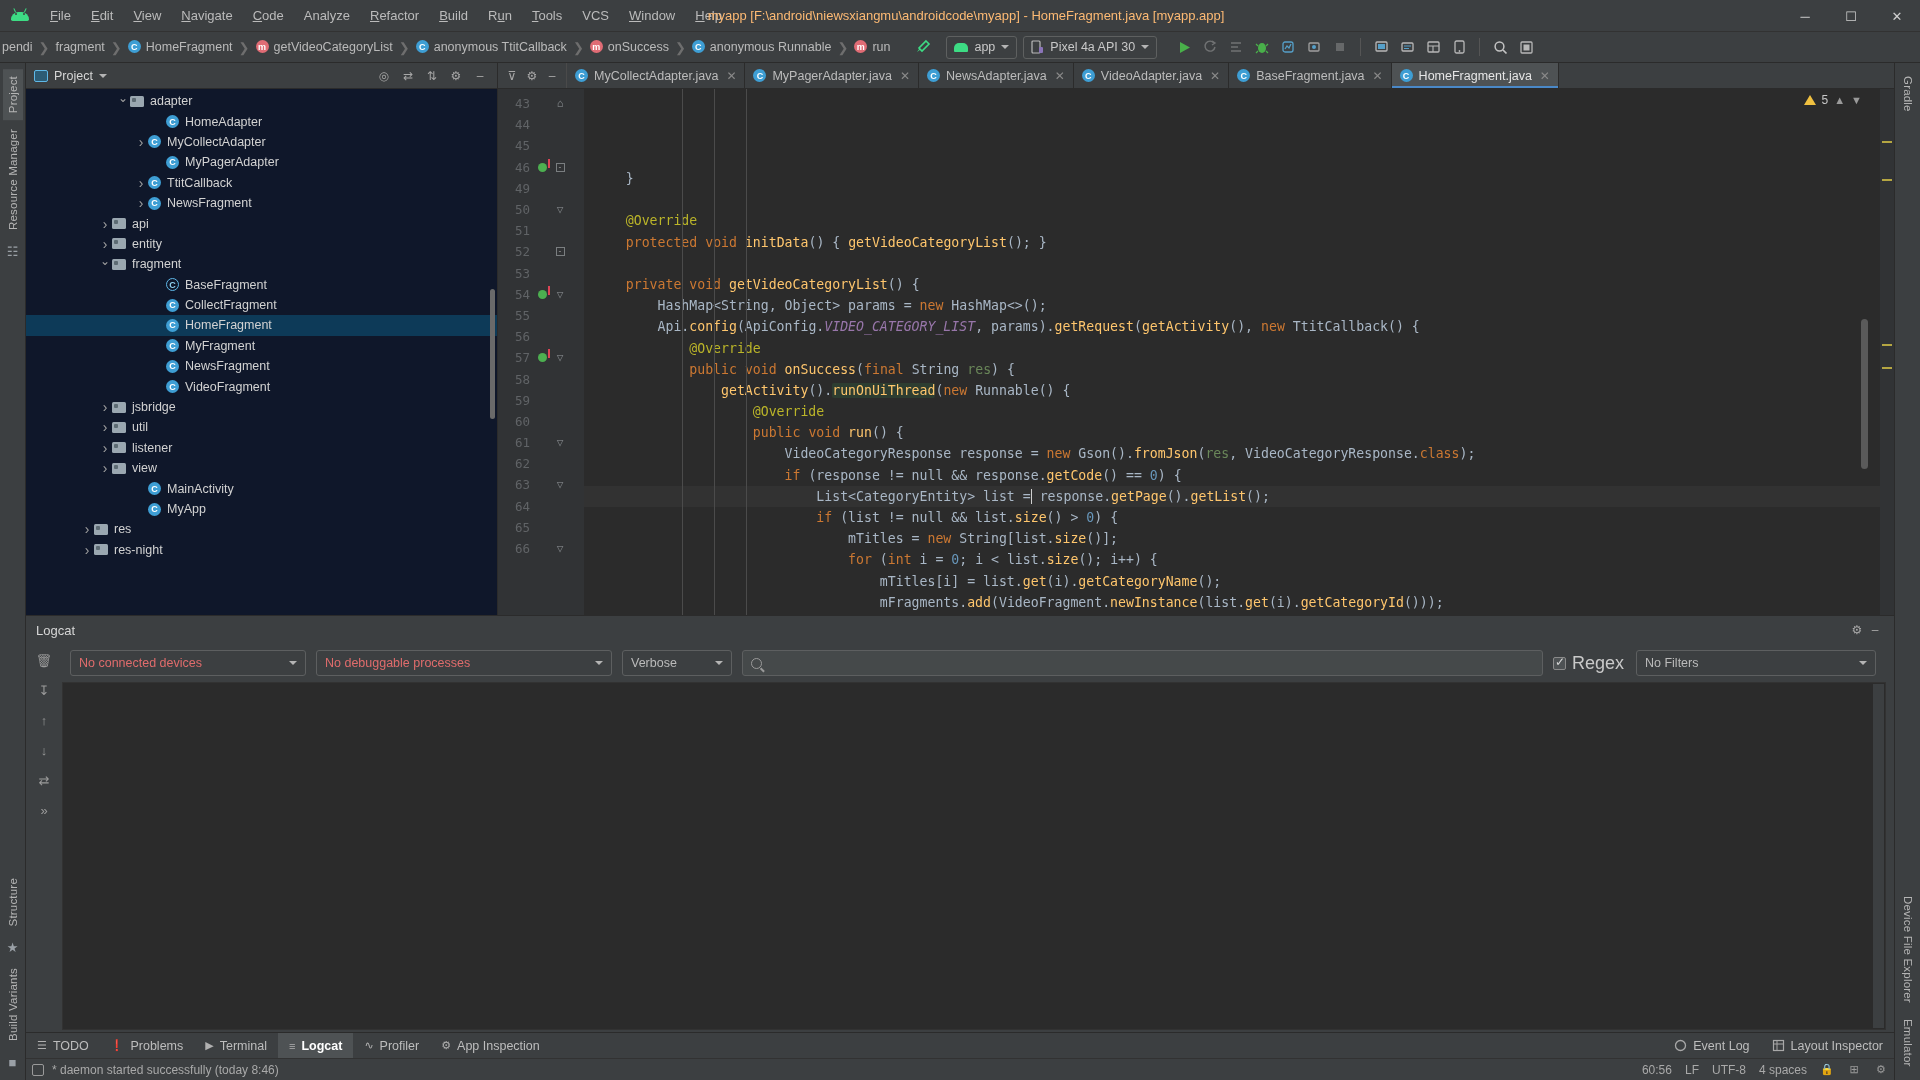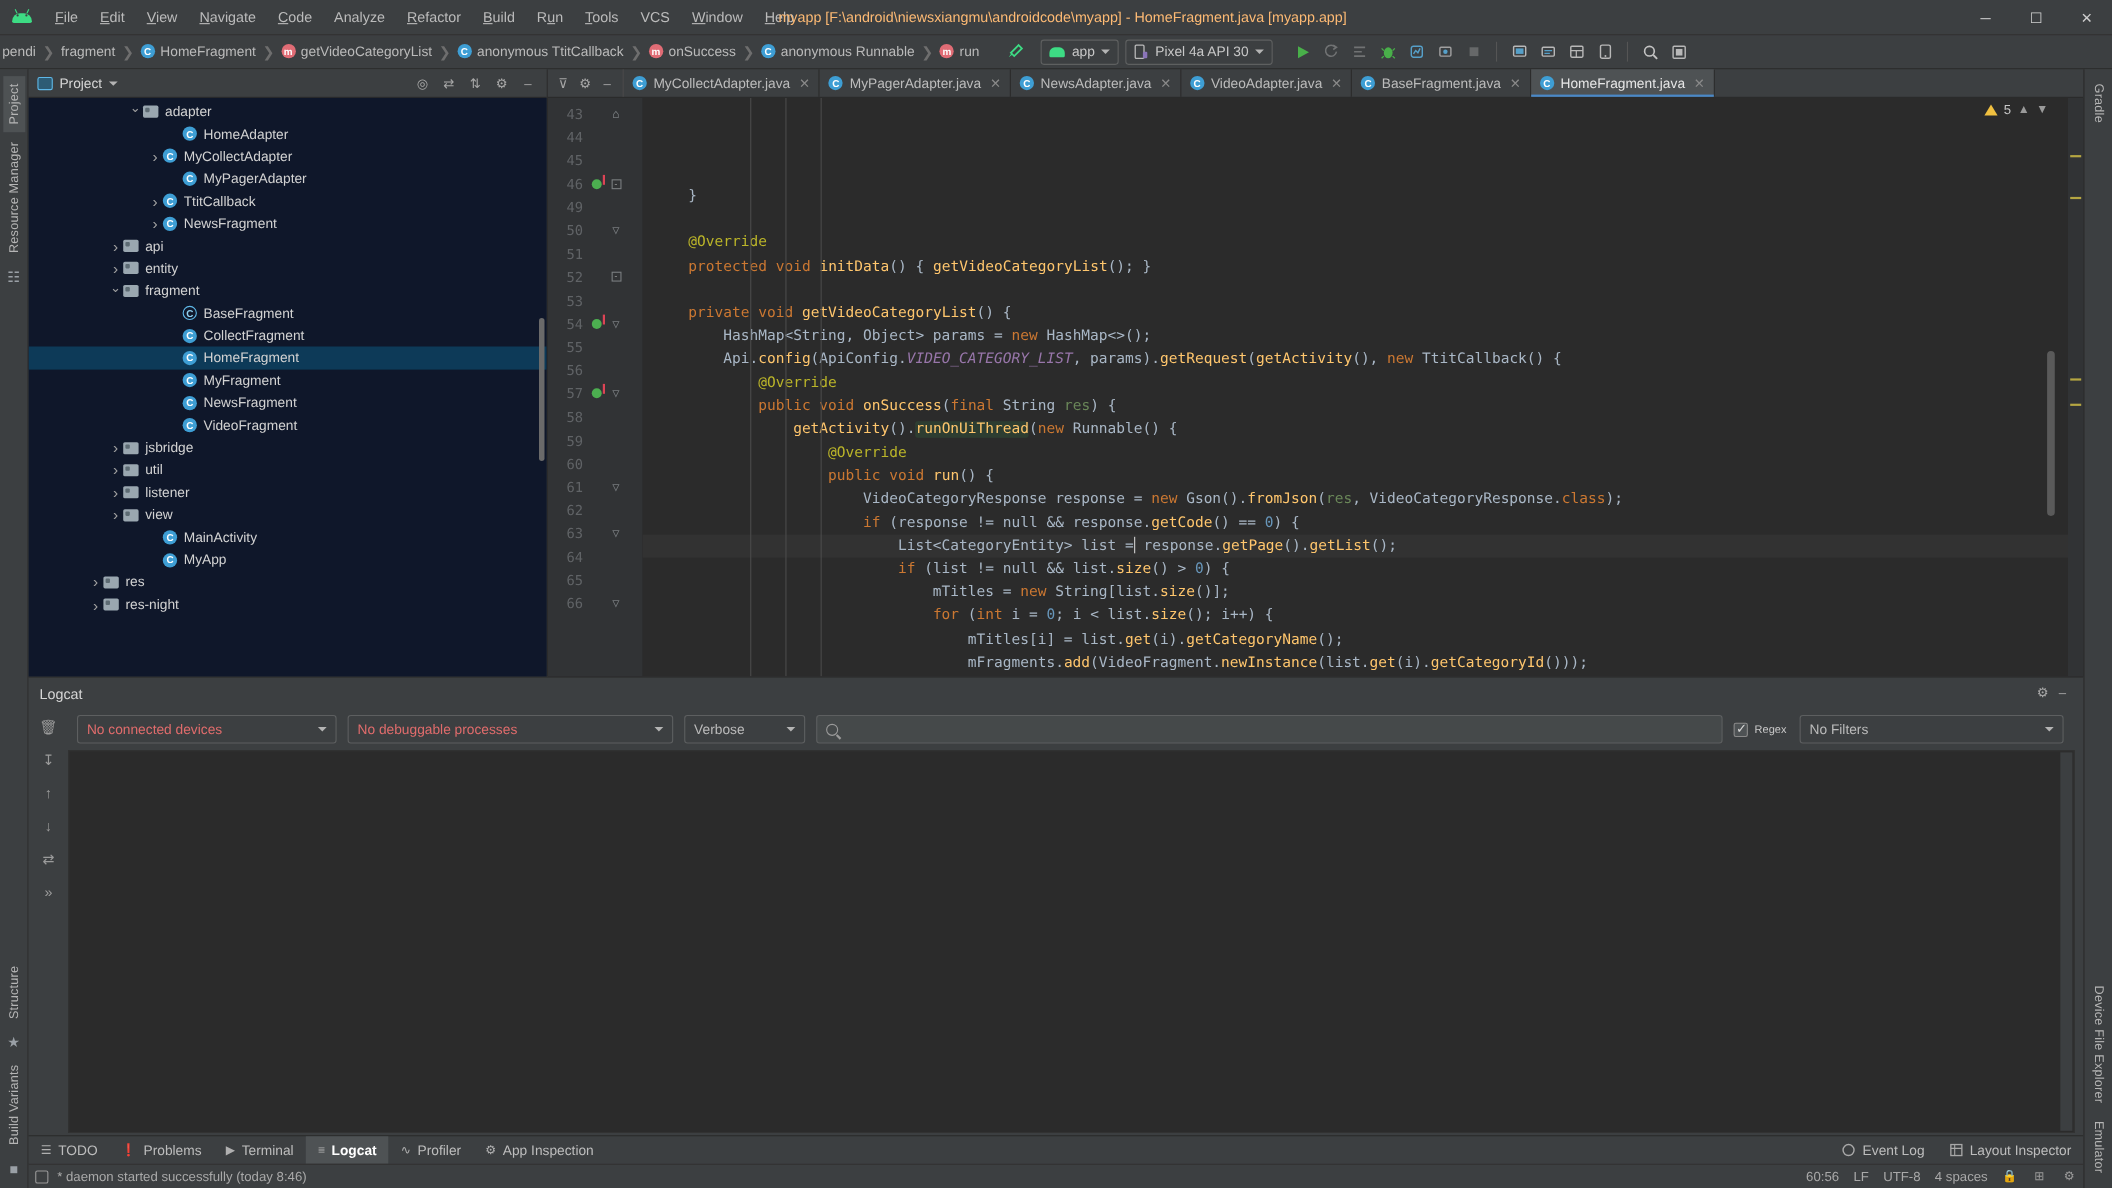--- a/index.html
+++ b/index.html
@@ -183,21 +183,21 @@
   }
   .lc-combo .lbl { flex:1; white-space:nowrap; }
   .lc-combo .caret2 { margin-left:10px; width:0;height:0;border-left:4px solid transparent;border-right:4px solid transparent;border-top:4px solid #b4b4b4; }
   .lc-combo.red .lbl { color:#e06c6c; }
   .search-box {
     flex:1; height:26px; border:1px solid #5d5f60; border-radius:3px; background:#45494a; display:flex; align-items:center;
     gap:6px; padding:0 8px; margin-right:10px;
   }
   .search-ic { width:11px;height:11px;border:1.6px solid #9a9a9a;border-radius:50%; position:relative; flex:none;}
   .search-ic::after{content:"";position:absolute;right:-4px;bottom:-3px;width:5px;height:1.6px;background:#9a9a9a;transform:rotate(45deg);}
-  .chk { display:flex; align-items:center; gap:6px; font-size:10px; color:#c9c9c9; margin-right:12px;}
+  .chk { display:flex; align-items:center; gap:6px; font-size:18px; color:#c9c9c9; margin-right:12px;}
   .chkbox { width:13px;height:13px;border:1px solid #8a8a8a;border-radius:2px; background:#4e5254; position:relative; }
   .chkbox.on::after { content:"✓"; position:absolute; left:1px; top:-3px; font-size:12px; color:#d6d6d6; }
   .lc-body { flex:1; background:#2b2b2b; margin:0 8px 0 36px; border:1px solid #323232; min-height:0; position:relative;}
   .lc-scroll-v { position:absolute; right:1px; top:1px; bottom:1px; width:11px; background:#3c3f41; }
 
   
   .bottom-tabs {
     height:26px; background:#3c3f41; display:flex; align-items:stretch; flex:none; border-top:1px solid #2b2b2b;
   }
   .btab { display:flex; align-items:center; gap:6px; padding:0 11px; font-size:12.5px; color:#bdbdbd; }

